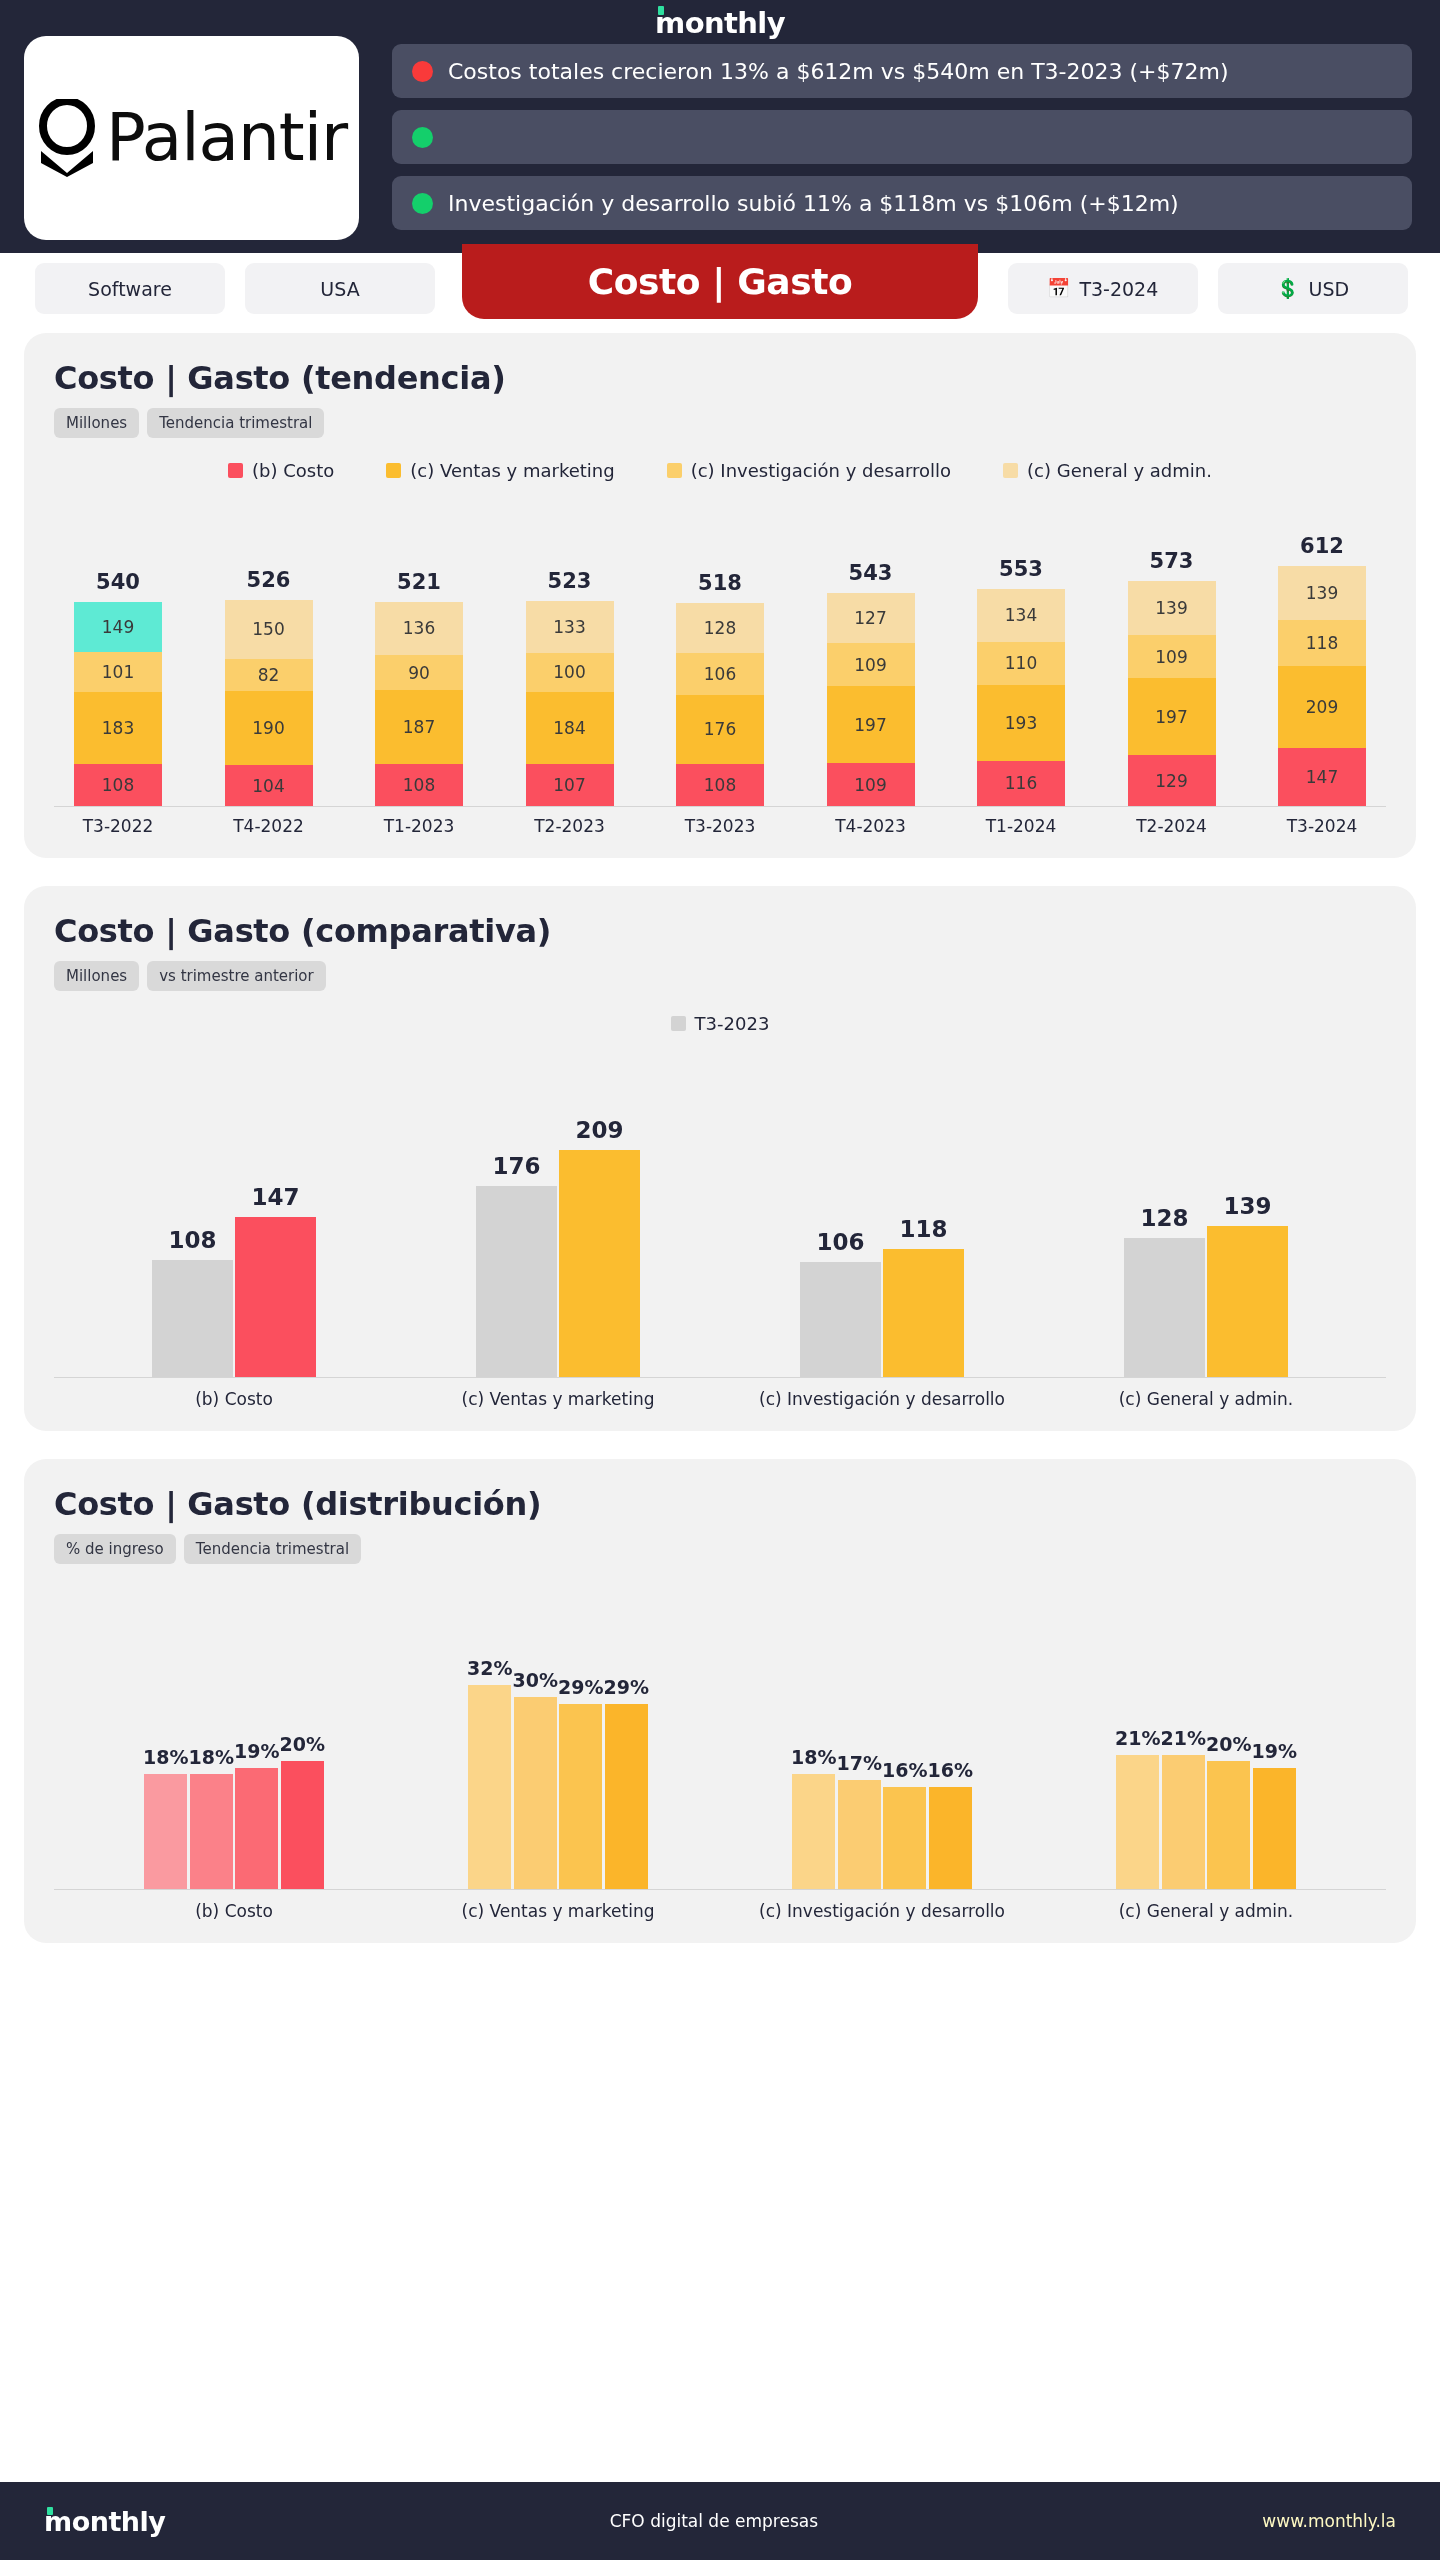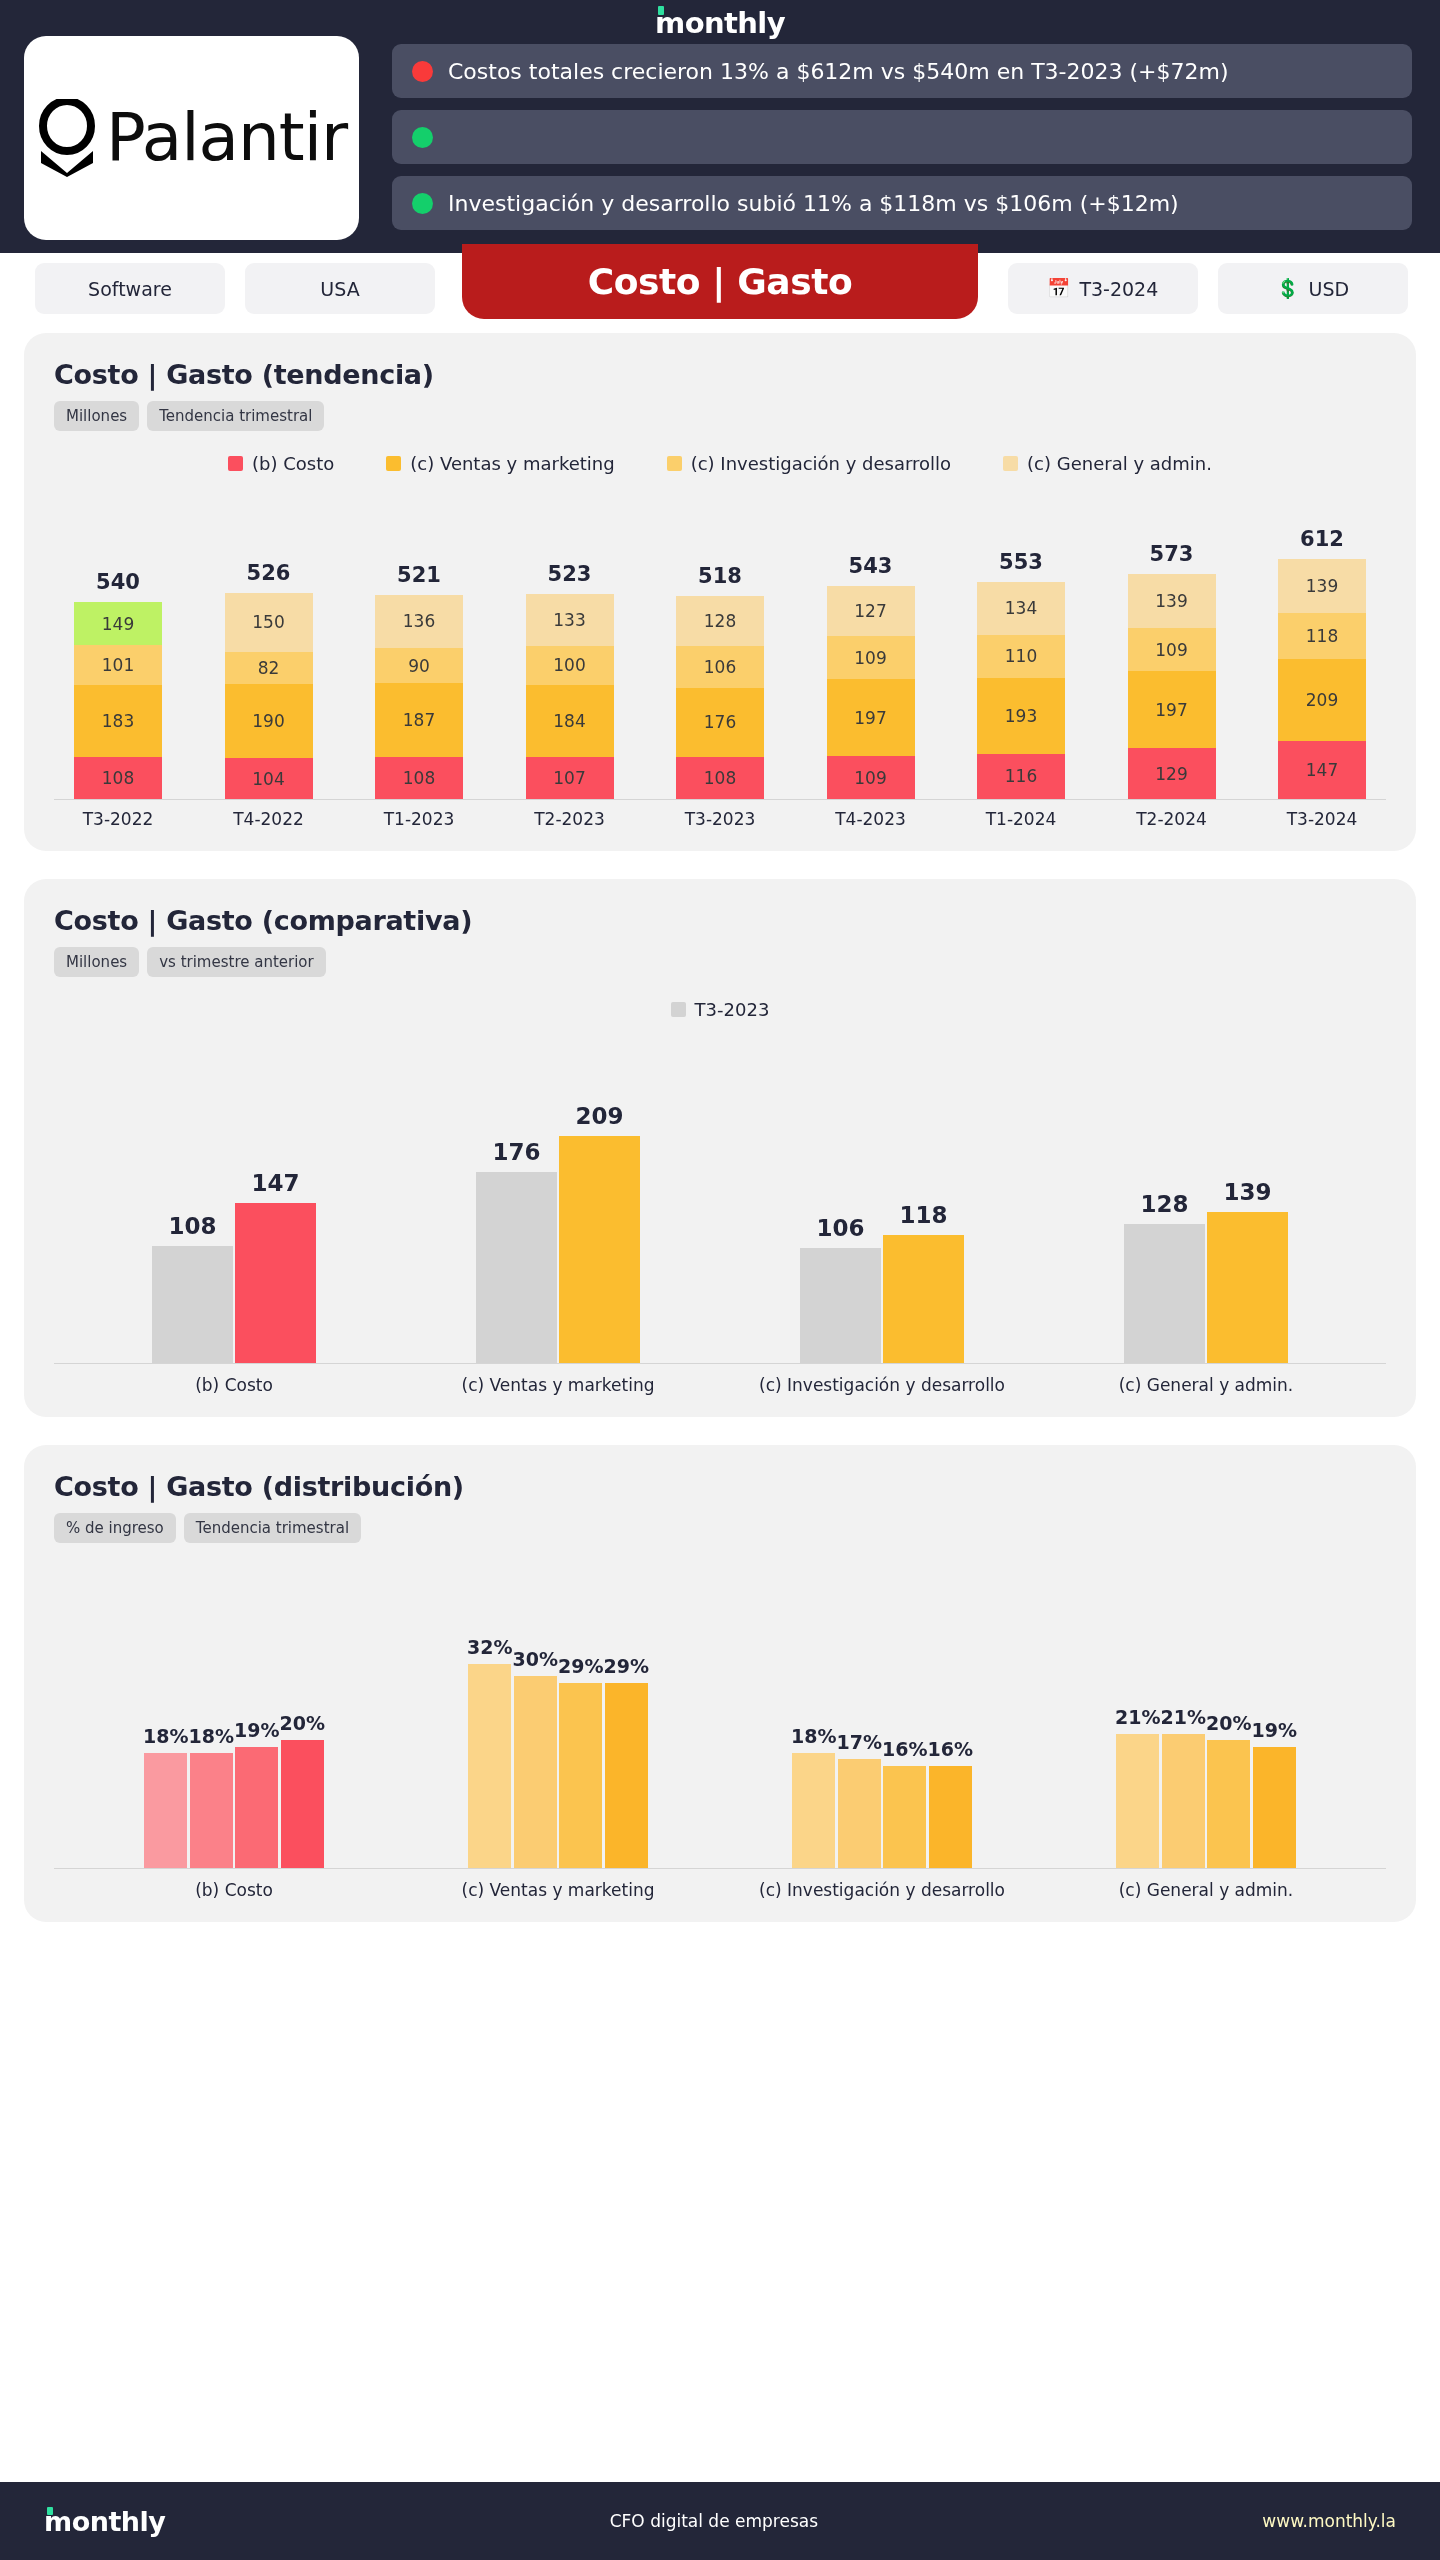--- a/index.html
+++ b/index.html
@@ -135,21 +135,21 @@
 
   
   .card {
     margin: 0 24px 28px 24px;
     background: #f2f2f2;
     border-radius: 22px;
     padding: 26px 30px 22px 30px;
     position: relative;
   }
   .card-title {
-    font-size: 27px;
+    font-size: 32px;
     font-weight: 700;
     color: #232639;
     letter-spacing: -0.3px;
     font-family: "DejaVu Sans", sans-serif;
     margin-bottom: 11px;
   }
   .tag-row { display: flex; gap: 8px; }
   .tag {
     background: #d9d9d9;
     border-radius: 6px;
@@ -384,21 +384,21 @@
         <span class="legend-label">(c) Investigación y desarrollo</span>
       </div>
       <div class="legend-item">
         <span class="legend-swatch" style="background:#f7dca6"></span>
         <span class="legend-label">(c) General y admin.</span>
       </div>
     </div>
   <div class="plot1" id="plot1">
       <div class="stack-col">
         <div class="stack-total">540</div>
-        <div class="seg" style="background: #bef264; height: 43px;">149</div>
+        <div class="seg" style="background: #5eead4; height: 50px;">149</div>
         <div class="seg" style="background: rgb(251, 207, 107); height: 39.6078px;">101</div>
         <div class="seg" style="background: rgb(251, 189, 47); height: 71.7647px;">183</div>
         <div class="seg" style="background: rgb(251, 79, 94); height: 42.3529px;">108</div>
       </div>
       <div class="stack-col">
         <div class="stack-total">526</div>
         <div class="seg" style="background: rgb(247, 220, 166); height: 58.8235px;">150</div>
         <div class="seg" style="background: rgb(251, 207, 107); height: 32.1569px;">82</div>
         <div class="seg" style="background: rgb(251, 189, 47); height: 74.5098px;">190</div>
         <div class="seg" style="background: rgb(251, 79, 94); height: 40.7843px;">104</div>

